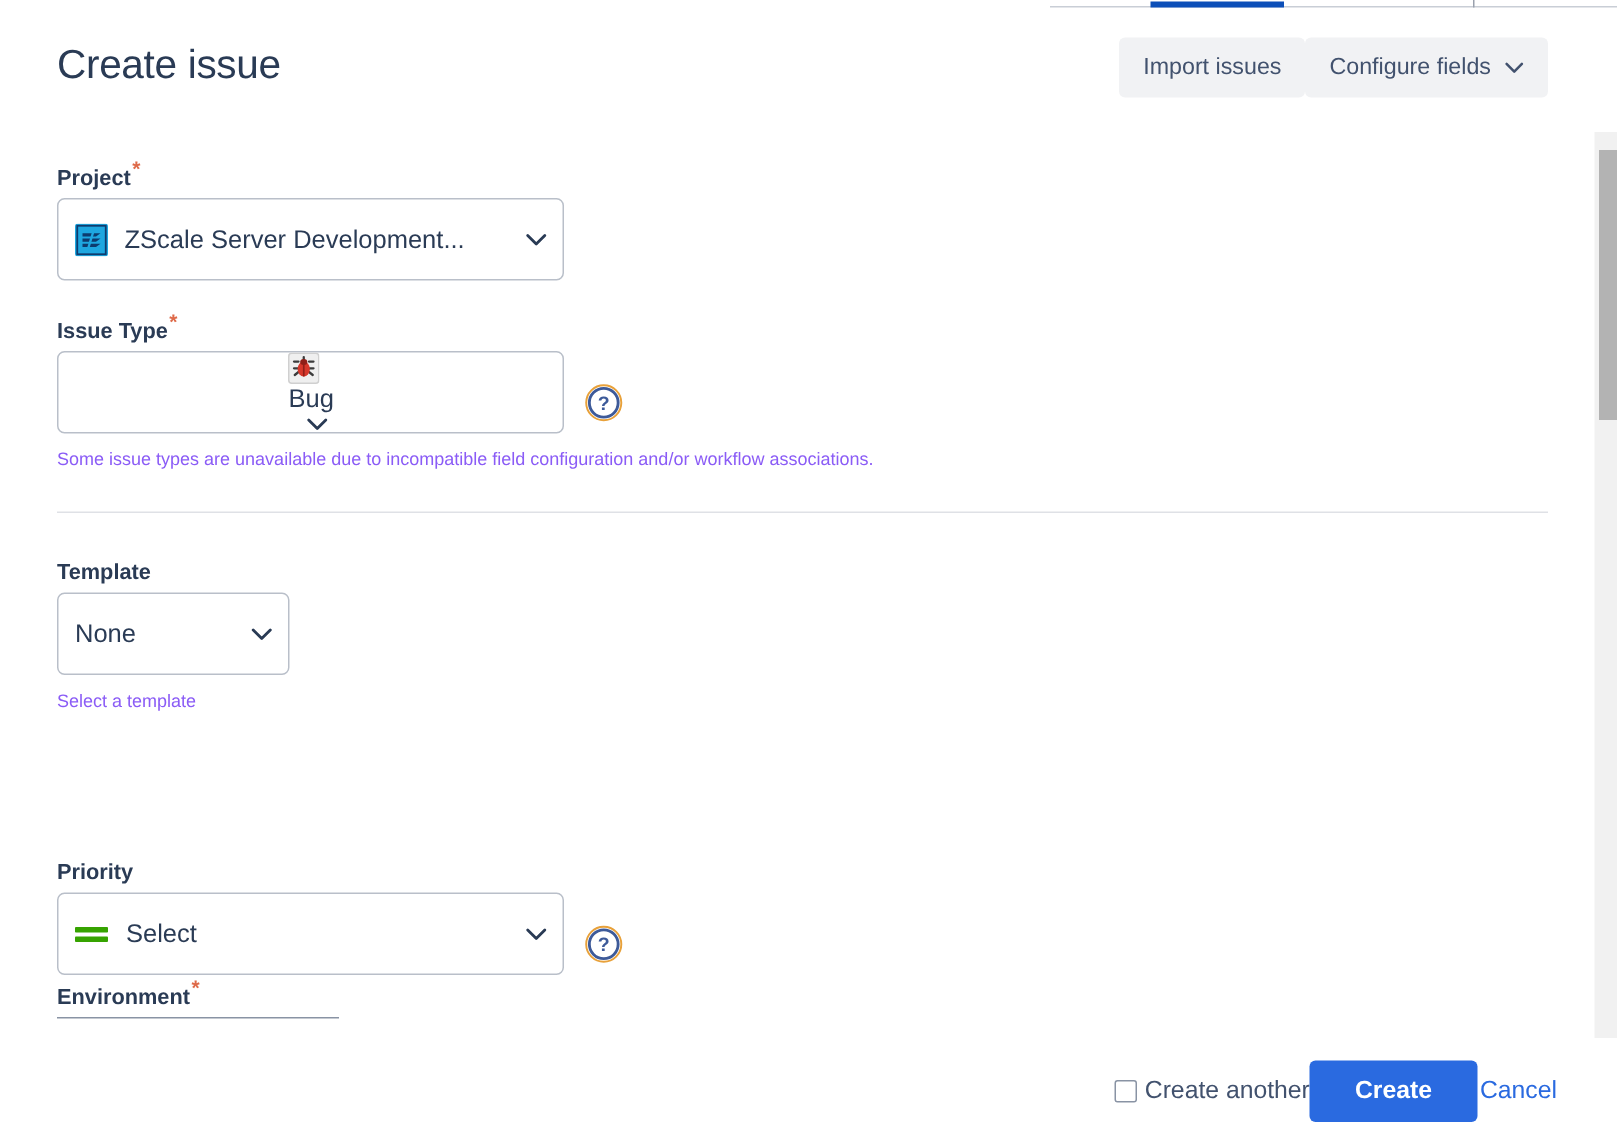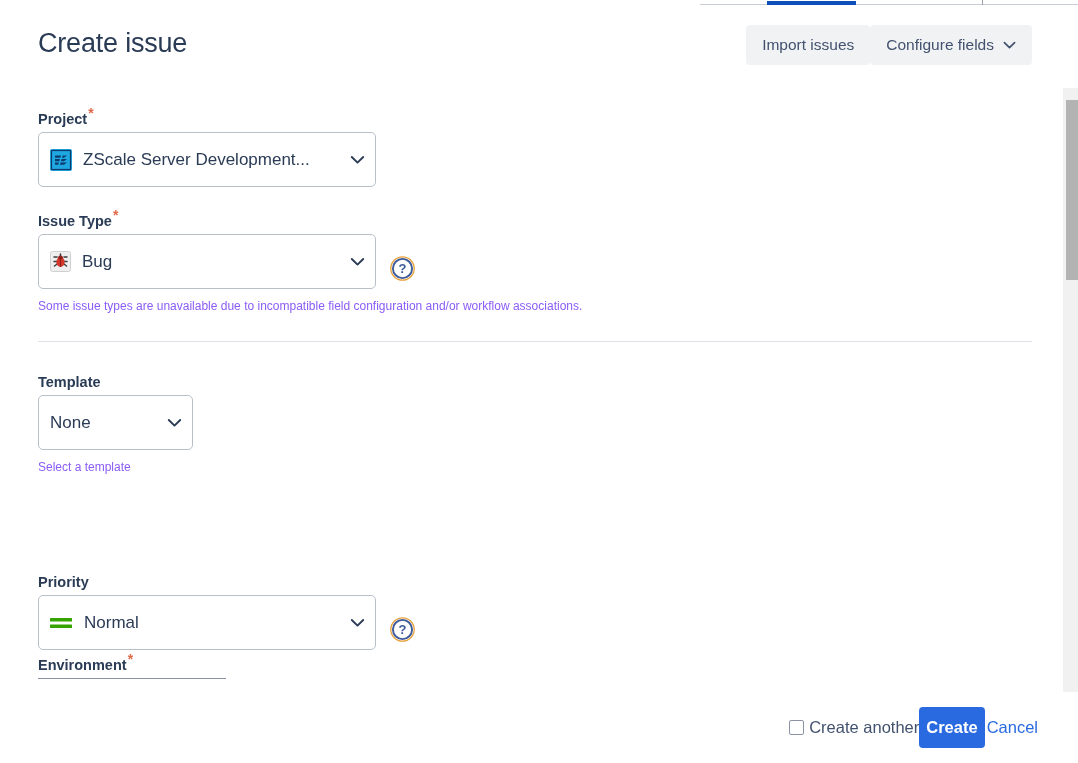--- a/index.html
+++ b/index.html
@@ -255,21 +255,21 @@
   }
   .primary-btn {
     background: #2a6ae0;
     color: #ffffff;
     border: none;
     border-radius: 4px;
     font-family: "Liberation Sans", sans-serif;
     font-size: 16.5px;
     font-weight: 700;
     height: 41px;
-    padding: 0 7px;
+    padding: 0 30px;
     cursor: pointer;
   }
   .link-btn {
     background: transparent;
     border: none;
     color: #2a6ae0;
     font-family: "Liberation Sans", sans-serif;
     font-size: 16.5px;
     cursor: pointer;
     padding: 0 2px;
@@ -344,21 +344,21 @@
             </svg>
         </span>
       </div>
     </div>
 
     <div class="field" style="left:38px; top:128px;">
       <div>
         <span class="flabel">Issue Type</span><span class="req">*</span>
       </div>
       <div class="row-inline">
-        <div class="select-box" style="width:338px;">
+        <div class="select-box" style="width:338px;flex-direction:column;">
           <span class="bug-icon">
             <svg width="21" height="21" viewBox="0 0 21 21">
               <rect x="0.5" y="0.5" width="20" height="20" rx="2" fill="#efefef" stroke="#d0d0d0" stroke-width="1"></rect>
               <g stroke="#3c3c3c" stroke-width="1.5" stroke-linecap="round">
                 <path d="M4 6 h3"></path>
                   <path d="M4 10.5 h3"></path>
                   <path d="M4.5 15 l2.5 -2"></path>
                 <path d="M17 6 h-3"></path>
                   <path d="M17 10.5 h-3"></path>
                   <path d="M16.5 15 l-2.5 -2"></path>
@@ -410,21 +410,21 @@
         <span class="flabel">Priority</span>
       </div>
       <div class="row-inline">
         <div class="select-box" style="width:338px;">
           <span class="prio-icon">
             <svg width="22" height="16" viewBox="0 0 22 16">
               <rect x="0" y="3" width="22" height="3.6" rx="0.6" fill="#36a300"></rect>
               <rect x="0" y="9.4" width="22" height="3.6" rx="0.6" fill="#36a300"></rect>
             </svg>
           </span>
-          <span class="select-text">Normal</span>
+          <span class="select-text">Select</span>
           <span class="chev">
             <svg width="15" height="10" viewBox="0 0 15 10">
                 <path d="M1.8 2 L7.5 7.6 L13.2 2" fill="none" stroke="#2a3b55" stroke-width="1.9" stroke-linecap="round" stroke-linejoin="round"></path>
               </svg>
           </span>
         </div>
         <span class="help-icon">
           <svg width="27" height="27" viewBox="0 0 27 27">
             <circle cx="13.5" cy="13.5" r="11.7" fill="none" stroke="#e8a13a" stroke-width="1.3"></circle>
             <circle cx="13.5" cy="13.5" r="9.6" fill="none" stroke="#3d5a99" stroke-width="1.9"></circle>

